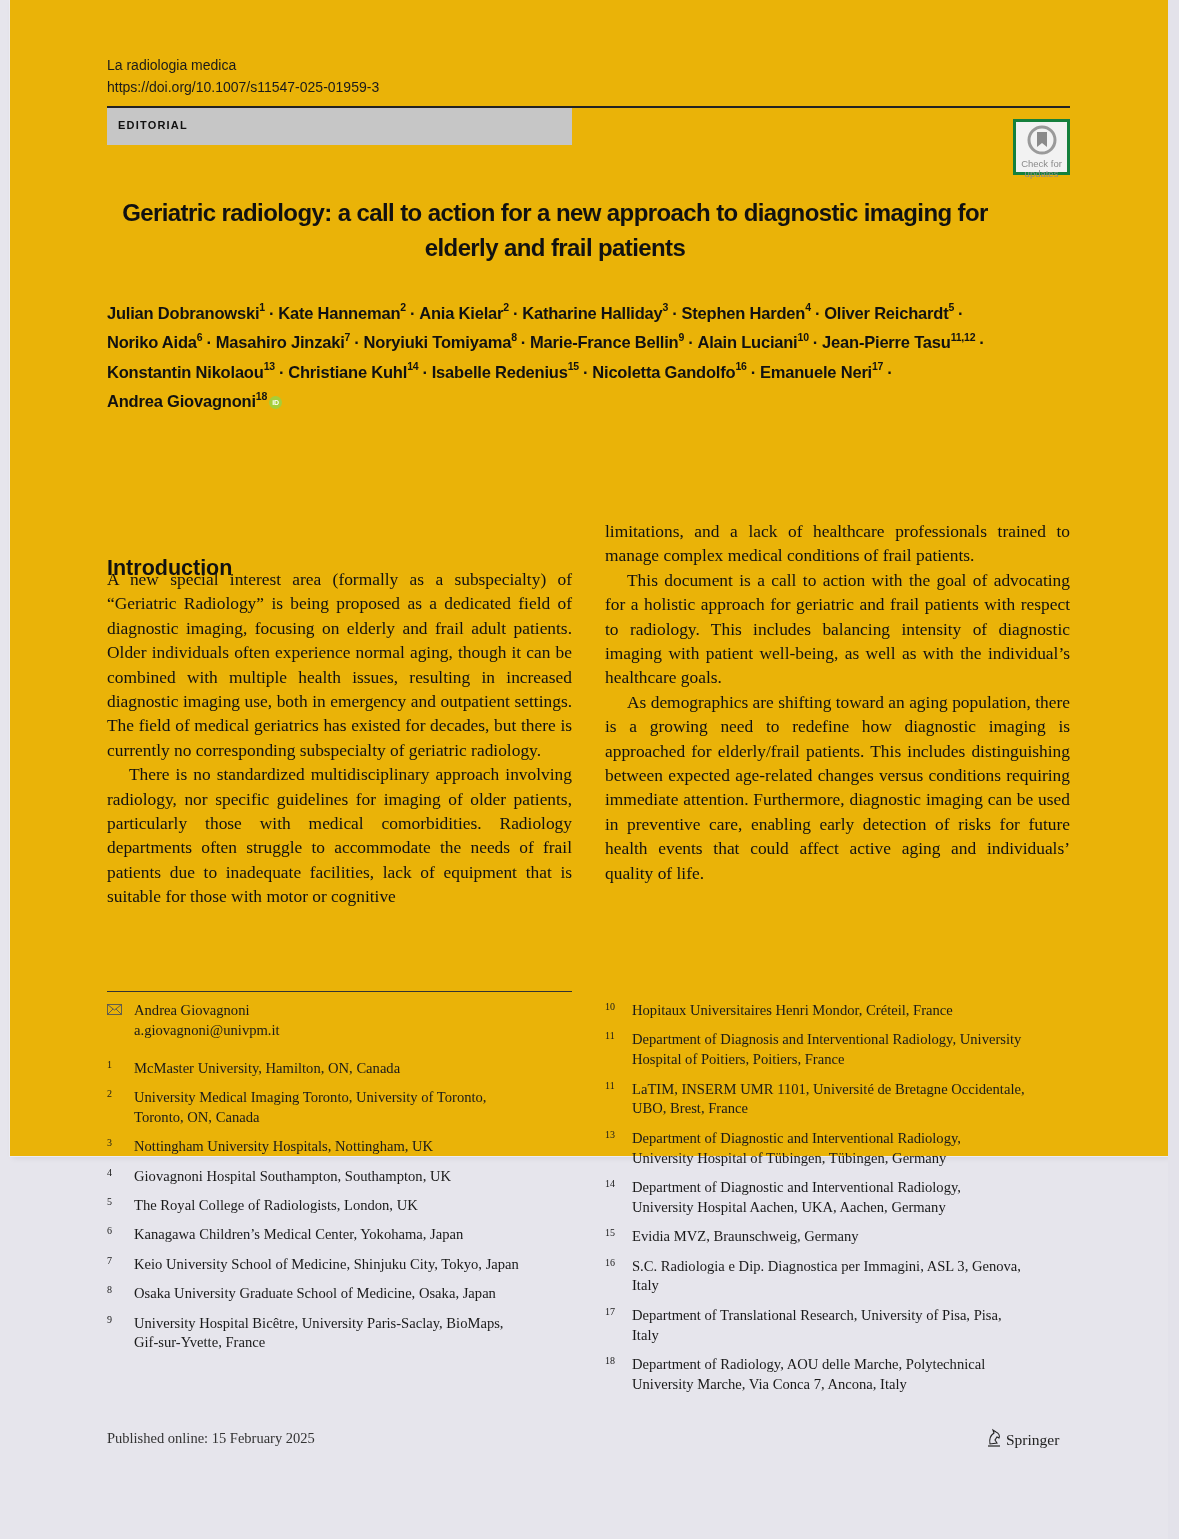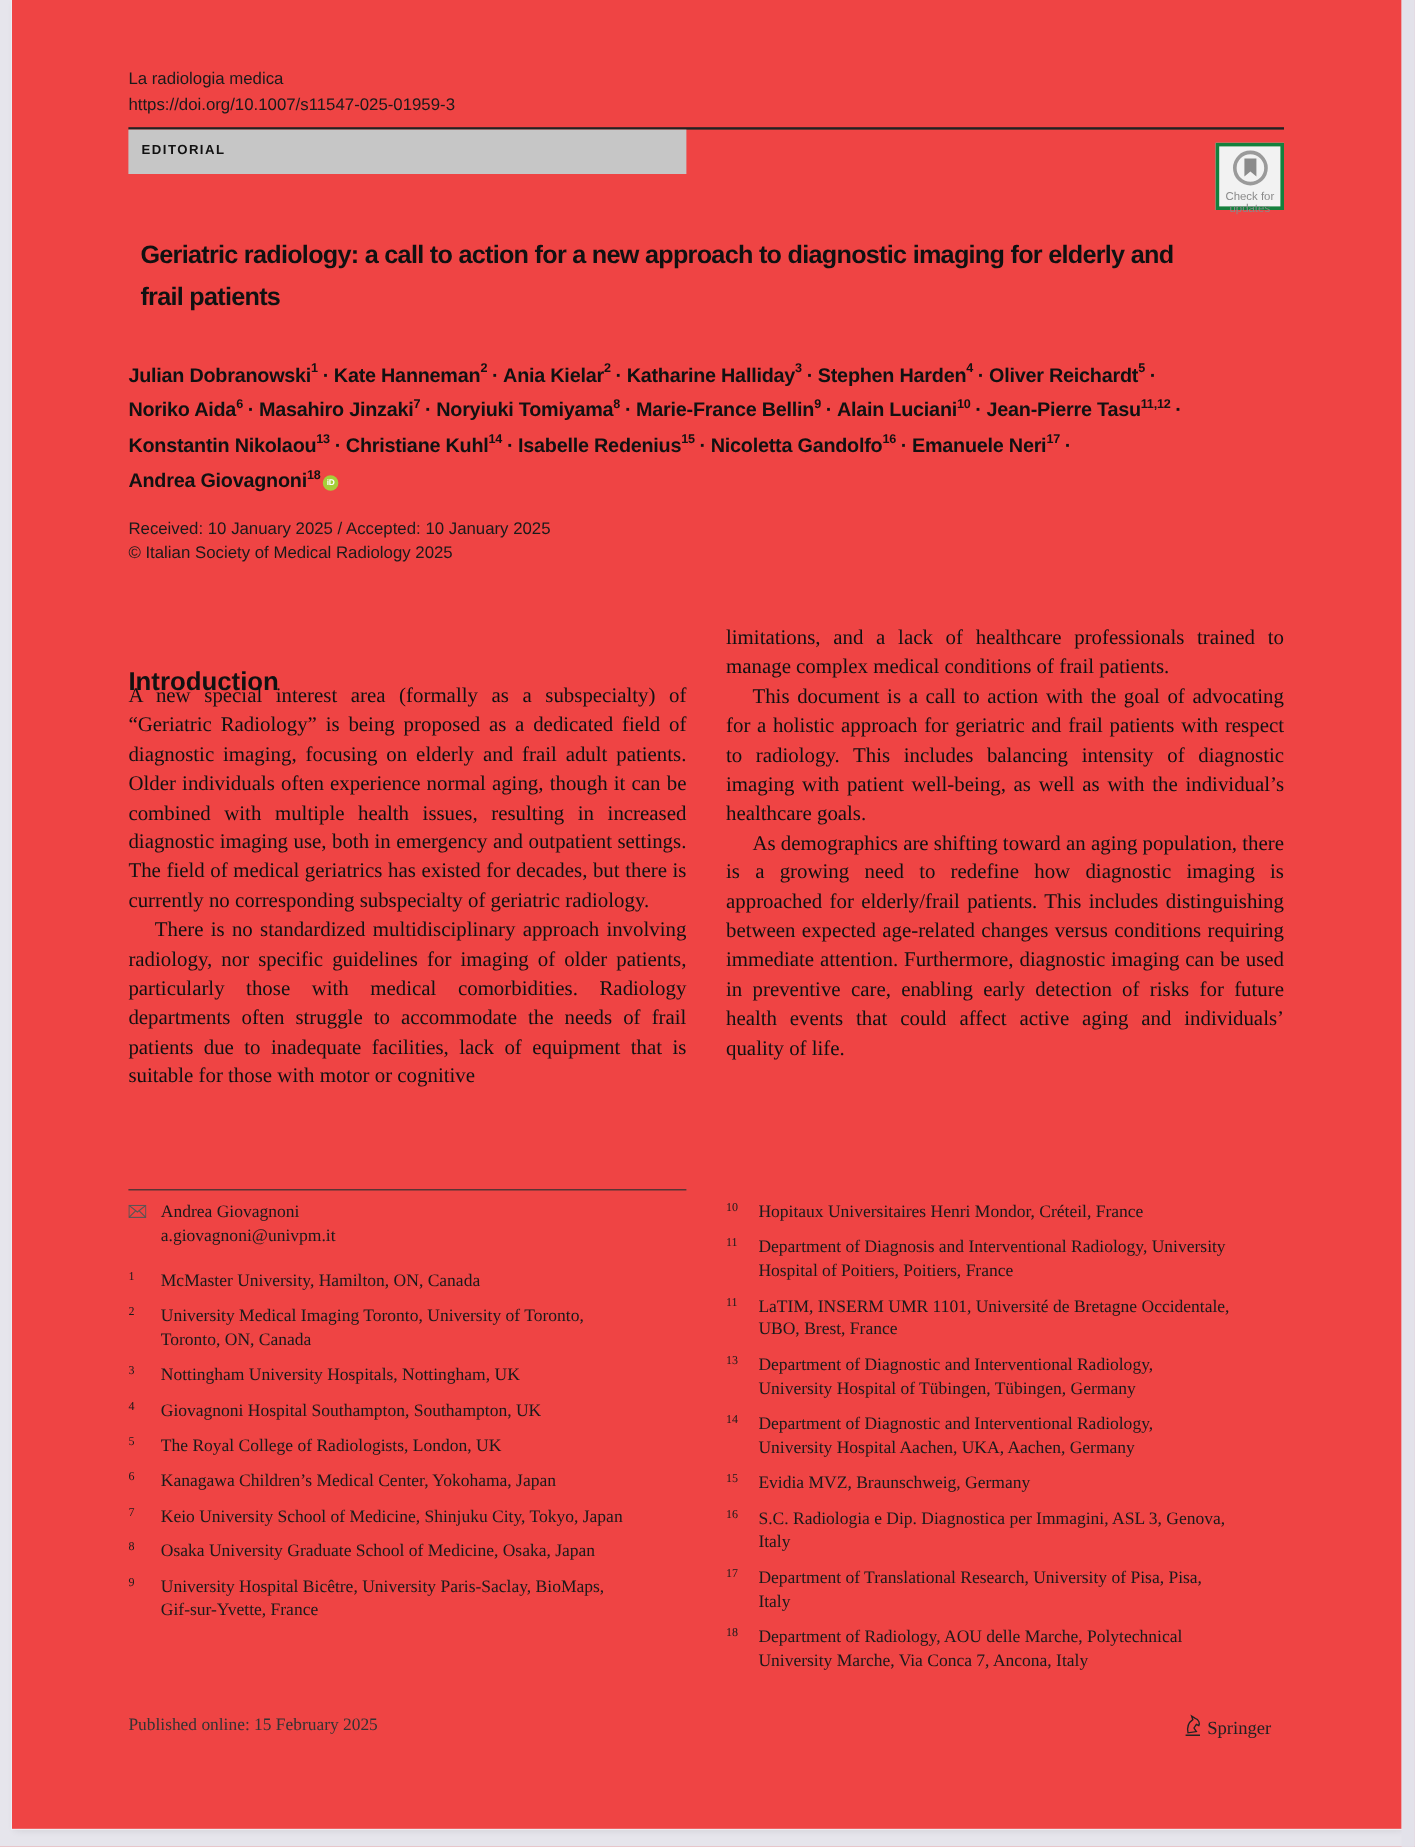--- a/index.html
+++ b/index.html
@@ -2,22 +2,22 @@
 <html><head>
 <meta charset="utf-8">
 <style>
   html, body { margin: 0; padding: 0; }
   body {
     width: 1179px; height: 1539px; overflow: hidden;
     background: #e6e5ec;
     position: relative;
   }
   .page {
-    position: absolute; left: 10px; top: 0; width: 1158px; height: 1524px;
-    background: #ef4444;
+    position: absolute; left: 10px; top: 0; width: 1158px; height: 1156px;
+    background: #eab308;
     box-shadow: 0 0 0 1px #ececf1, 2px 2px 6px rgba(0,0,0,0.08);
   }
   .sans { font-family: "Liberation Sans", "DejaVu Sans", sans-serif; }
   .serif { font-family: "Liberation Serif", "DejaVu Serif", serif; }
   .abs { position: absolute; }
 
   .journal { left: 97px; top: 54px; font-size: 14px; color: #1a1a1a; line-height: 22px; }
   .rule { left: 97px; top: 106px; width: 963px; height: 2px; background: #222; }
   .editorial-bar {
     left: 97px; top: 108px; width: 465px; height: 37px; background: #c6c6c6;
@@ -25,23 +25,24 @@
     box-sizing: border-box; padding: 11px 0 0 11px;
   }
   .cfu {
     left: 1003px; top: 119px; width: 57px; height: 56px;
     background: #f2f2f2; border: 3px solid #15803d; box-sizing: border-box;
     text-align: center; color: #8a8a8a; font-size: 9.5px; line-height: 10px;
   }
   .cfu .badge { width: 30px; height: 30px; margin: 3px auto 2px; }
 
   .title {
-    left: 107px; top: 195px; width: 900px;
-    font-size: 21px; font-weight: bold; line-height: 35px; color: #111;
+    left: 95px; top: 195px; width: 900px;
+    font-size: 24px; font-weight: bold; line-height: 35px; color: #111;
     letter-spacing: -0.6px;
+    text-align: center;
   }
   .authors {
     left: 97px; top: 296px; width: 970px;
     font-size: 16.5px; font-weight: bold; line-height: 25px; color: #111;
     letter-spacing: -0.2px;
   }
   .authors .author sup { font-size: 10.5px; font-weight: bold; position: relative; top: -1px; }
   .authors .sep { padding: 0 4px; }
   .orcid {
     display: inline-block; width: 13px; height: 13px; border-radius: 50%;
@@ -92,24 +93,20 @@
       <path d="M10 7 h10 v15 l-5 -4 l-5 4 z" fill="#8a8a8a"></path>
     </svg>
     <div>Check for</div>
     <div>updates</div>
   </div>
 
   <div class="abs title sans">Geriatric radiology: a call to action for a new approach to diagnostic imaging for elderly and frail patients</div>
 
   <div class="abs authors sans" id="authors"><span class="author"><span>Julian Dobranowski</span><sup>1</sup></span><span class="sep">·</span><span class="author"><span>Kate Hanneman</span><sup>2</sup></span><span class="sep">·</span><span class="author"><span>Ania Kielar</span><sup>2</sup></span><span class="sep">·</span><span class="author"><span>Katharine Halliday</span><sup>3</sup></span><span class="sep">·</span><span class="author"><span>Stephen Harden</span><sup>4</sup></span><span class="sep">·</span><span class="author"><span>Oliver Reichardt</span><sup>5</sup></span><span class="sep">·</span><br><span class="author"><span>Noriko Aida</span><sup>6</sup></span><span class="sep">·</span><span class="author"><span>Masahiro Jinzaki</span><sup>7</sup></span><span class="sep">·</span><span class="author"><span>Noryiuki Tomiyama</span><sup>8</sup></span><span class="sep">·</span><span class="author"><span>Marie-France Bellin</span><sup>9</sup></span><span class="sep">·</span><span class="author"><span>Alain Luciani</span><sup>10</sup></span><span class="sep">·</span><span class="author"><span>Jean-Pierre Tasu</span><sup>11,12</sup></span><span class="sep">·</span><br><span class="author"><span>Konstantin Nikolaou</span><sup>13</sup></span><span class="sep">·</span><span class="author"><span>Christiane Kuhl</span><sup>14</sup></span><span class="sep">·</span><span class="author"><span>Isabelle Redenius</span><sup>15</sup></span><span class="sep">·</span><span class="author"><span>Nicoletta Gandolfo</span><sup>16</sup></span><span class="sep">·</span><span class="author"><span>Emanuele Neri</span><sup>17</sup></span><span class="sep">·</span><br><span class="author"><span>Andrea Giovagnoni</span><sup>18</sup></span><span class="orcid">iD</span></div>
 
-  <div class="abs dates sans">
-    <div>Received: 10 January 2025 / Accepted: 10 January 2025</div>
-    <div>© Italian Society of Medical Radiology 2025</div>
-  </div>
 
   <div class="abs intro-heading sans">Introduction</div>
 
   <div class="abs col col-left serif">
     <p>A new special interest area (formally as a subspecialty) of “Geriatric Radiology” is being proposed as a dedicated field of diagnostic imaging, focusing on elderly and frail adult patients. Older individuals often experience normal aging, though it can be combined with multiple health issues, resulting in increased diagnostic imaging use, both in emergency and outpatient settings. The field of medical geriatrics has existed for decades, but there is currently no corresponding subspecialty of geriatric radiology.</p>
     <p class="indent">There is no standardized multidisciplinary approach involving radiology, nor specific guidelines for imaging of older patients, particularly those with medical comorbidities. Radiology departments often struggle to accommodate the needs of frail patients due to inadequate facilities, lack of equipment that is suitable for those with motor or cognitive</p>
   </div>
 
   <div class="abs col col-right serif">
     <p>limitations, and a lack of healthcare professionals trained to manage complex medical conditions of frail patients.</p>

